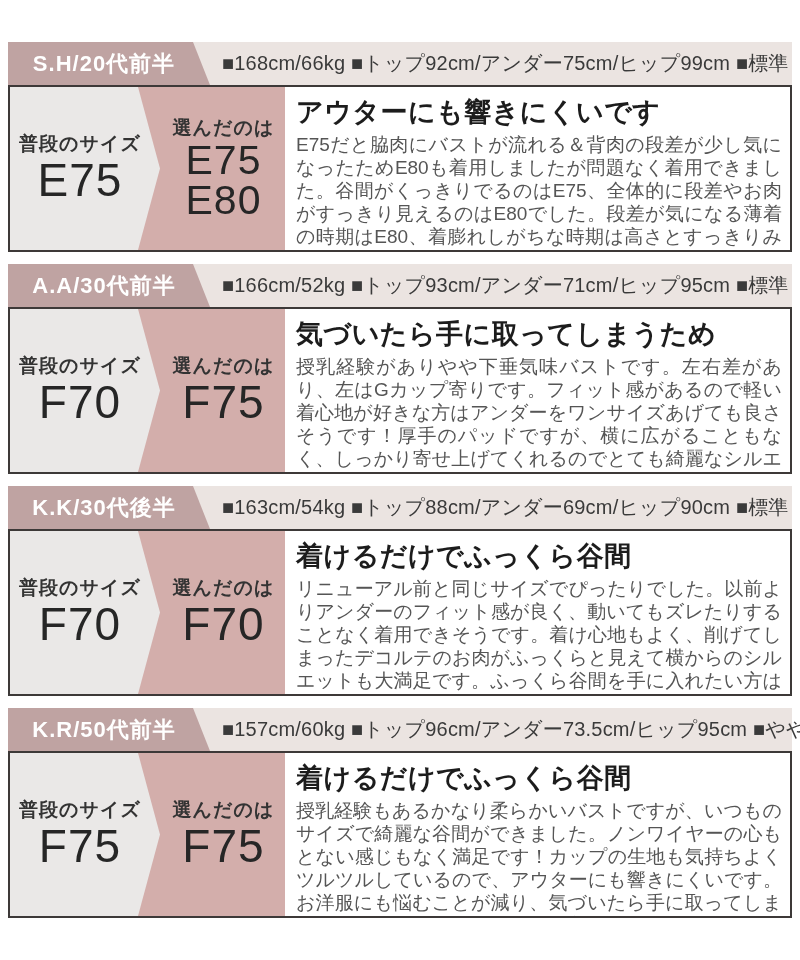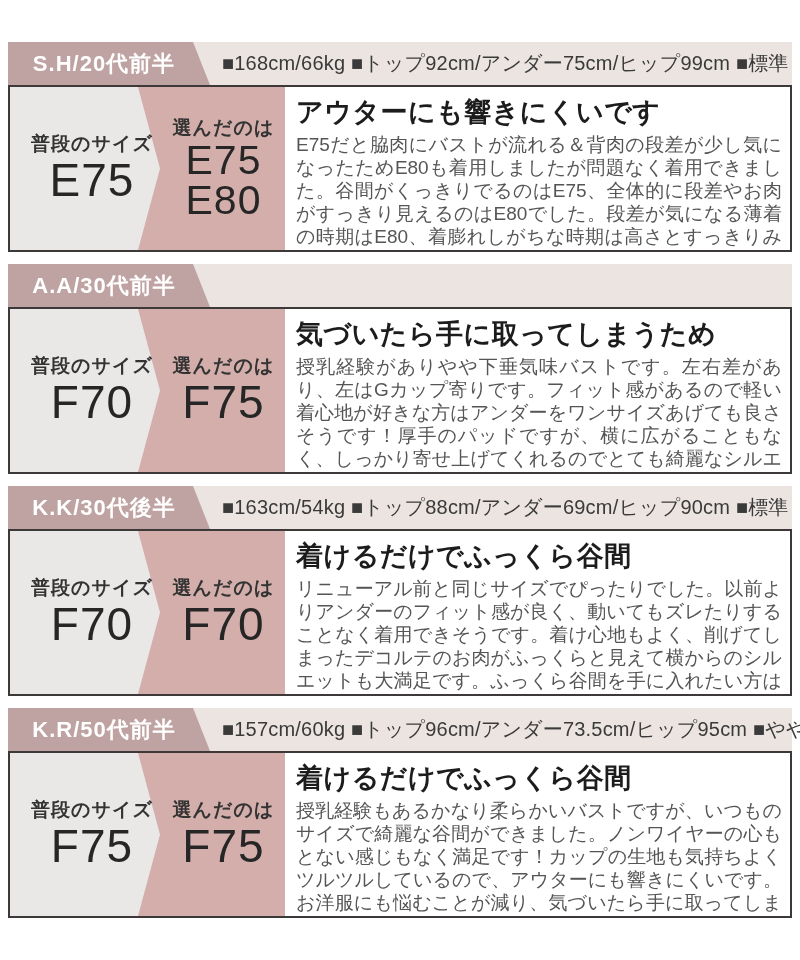--- a/index.html
+++ b/index.html
@@ -44,21 +44,21 @@
   }
   .sizes{position:relative;width:275px;flex:none;background:var(--panel-pink);}
   .chev{
     position:absolute;inset:0;background:var(--panel-gray);
     clip-path:polygon(0 0,128px 0,150px 50%,128px 100%,0 100%);
   }
   .col{
     position:absolute;top:0;bottom:0;
     display:flex;flex-direction:column;align-items:center;justify-content:center;
   }
-  .col.usual{left:16px;width:132px;}
+  .col.usual{left:4px;width:132px;}
   .col.chosen{left:152px;right:0;}
   .size-label{font-size:19px;font-weight:bold;color:var(--label-text);letter-spacing:1px;line-height:1.2;}
   .size-value{font-size:46px;font-weight:normal;color:var(--size-text);line-height:1.05;letter-spacing:1px;}
   .chosen.dual .size-value{font-size:41px;line-height:0.98;}
   .review{flex:1;padding:10px 8px 6px 11px;overflow:hidden;}
   .rtitle{margin:0 0 5px 0;font-size:27px;font-weight:bold;color:var(--title-text);letter-spacing:0.5px;line-height:1.15;}
   .rbody{margin:0;font-size:19px;color:var(--body-text);line-height:23px;text-align:justify;}
 </style>
 </head>
 <body>
@@ -86,20 +86,21 @@
       <div class="review">
         <h2 class="rtitle">アウターにも響きにくいです</h2>
         <p class="rbody">E75だと脇肉にバストが流れる＆背肉の段差が少し気になったためE80も着用しましたが問題なく着用できました。谷間がくっきりでるのはE75、全体的に段差やお肉がすっきり見えるのはE80でした。段差が気になる薄着の時期はE80、着膨れしがちな時期は高さとすっきりみえるE75を選びます！</p>
       </div>
     </div>
   </div>
 
   <div class="section">
     <div class="hdr">
       <div class="badge">A.A/30代前半</div>
+      <div class="specs">■166cm/52kg ■トップ93cm/アンダー71cm/ヒップ95cm ■標準</div>
     </div>
     <div class="card">
       <div class="sizes">
         <div class="chev"></div>
         <div class="col usual">
           <div class="size-label">普段のサイズ</div>
           <div class="size-value">F70</div>
         </div>
         <div class="col chosen">
           <div class="size-label">選んだのは</div>

